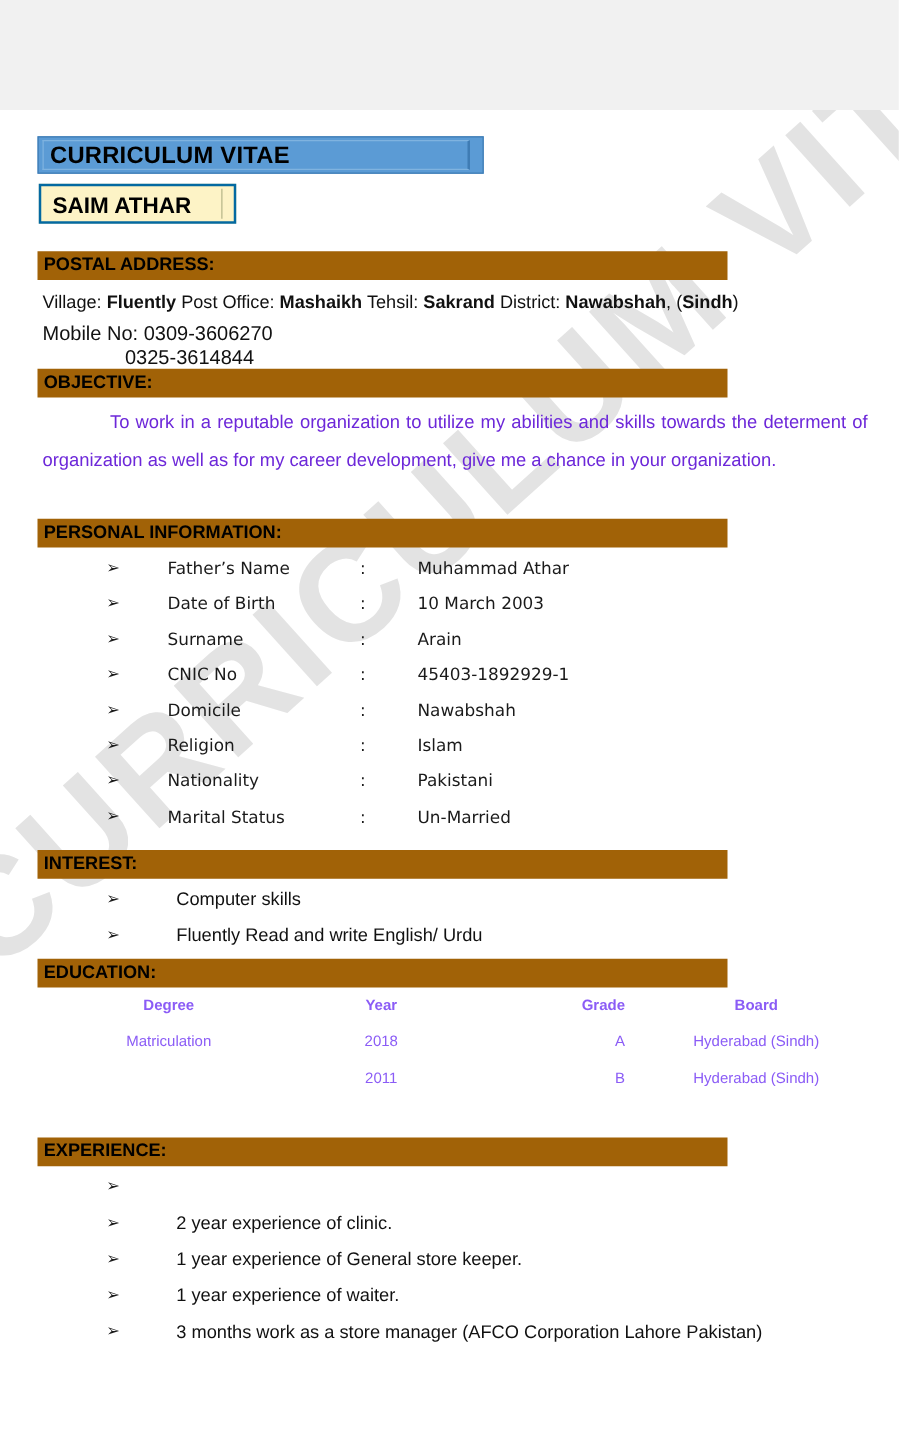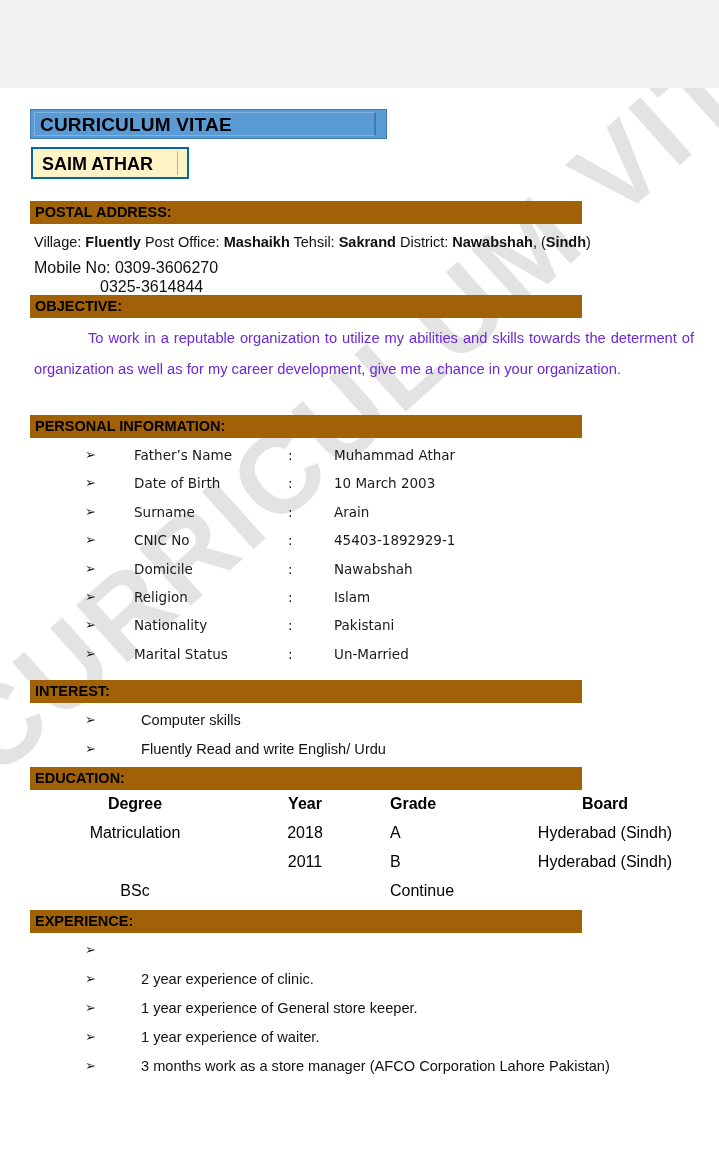--- a/index.html
+++ b/index.html
@@ -246,28 +246,28 @@
     top: 705px;
     width: 670px;
   }
   .edu-table .row {
     position: relative;
     height: 29px;
   }
   .edu-table .c {
     position: absolute;
     top: 0;
-    font-size: 16px;
+    font-size: 12px;
     line-height: 22px;
-    color: #000000;
+    color: #8b5cf6;
     white-space: nowrap;
   }
   .edu-table .c-degree { left: 0;   width: 210px; text-align: center; }
   .edu-table .c-year   { left: 230px; width: 90px;  text-align: center; }
-  .edu-table .c-grade  { left: 360px; width: 110px; text-align: left; }
+  .edu-table .c-grade  { left: 360px; width: 110px; text-align: right; }
   .edu-table .c-board  { left: 480px; width: 190px; text-align: center; }
   .edu-table .hrow .c { font-weight: bold; }
 </style>
 </head>
 <body>
 
 <div class="viewer-band"></div>
 
 <div class="page">
 
@@ -382,26 +382,20 @@
           <div class="c c-degree">Matriculation</div>
           <div class="c c-year">2018</div>
           <div class="c c-grade">A</div>
           <div class="c c-board">Hyderabad (Sindh)</div>
         </div>
         <div class="row">
           <div class="c c-year">2011</div>
           <div class="c c-grade">B</div>
           <div class="c c-board">Hyderabad (Sindh)</div>
         </div>
-        <div class="row">
-          <div class="c c-degree">BSc</div>
-          <div class="c c-year"></div>
-          <div class="c c-grade">Continue</div>
-          <div class="c c-board"></div>
-        </div>
       </div>
 
     <div class="section-head" style="top:822px;">
       <span>EXPERIENCE:</span>
     </div>
     <div id="experience-rows">
         <div class="bullet-row" style="top: 852px;">
           <div class="bullet">➢</div>
         </div>
         <div class="bullet-row" style="top: 881px;">

